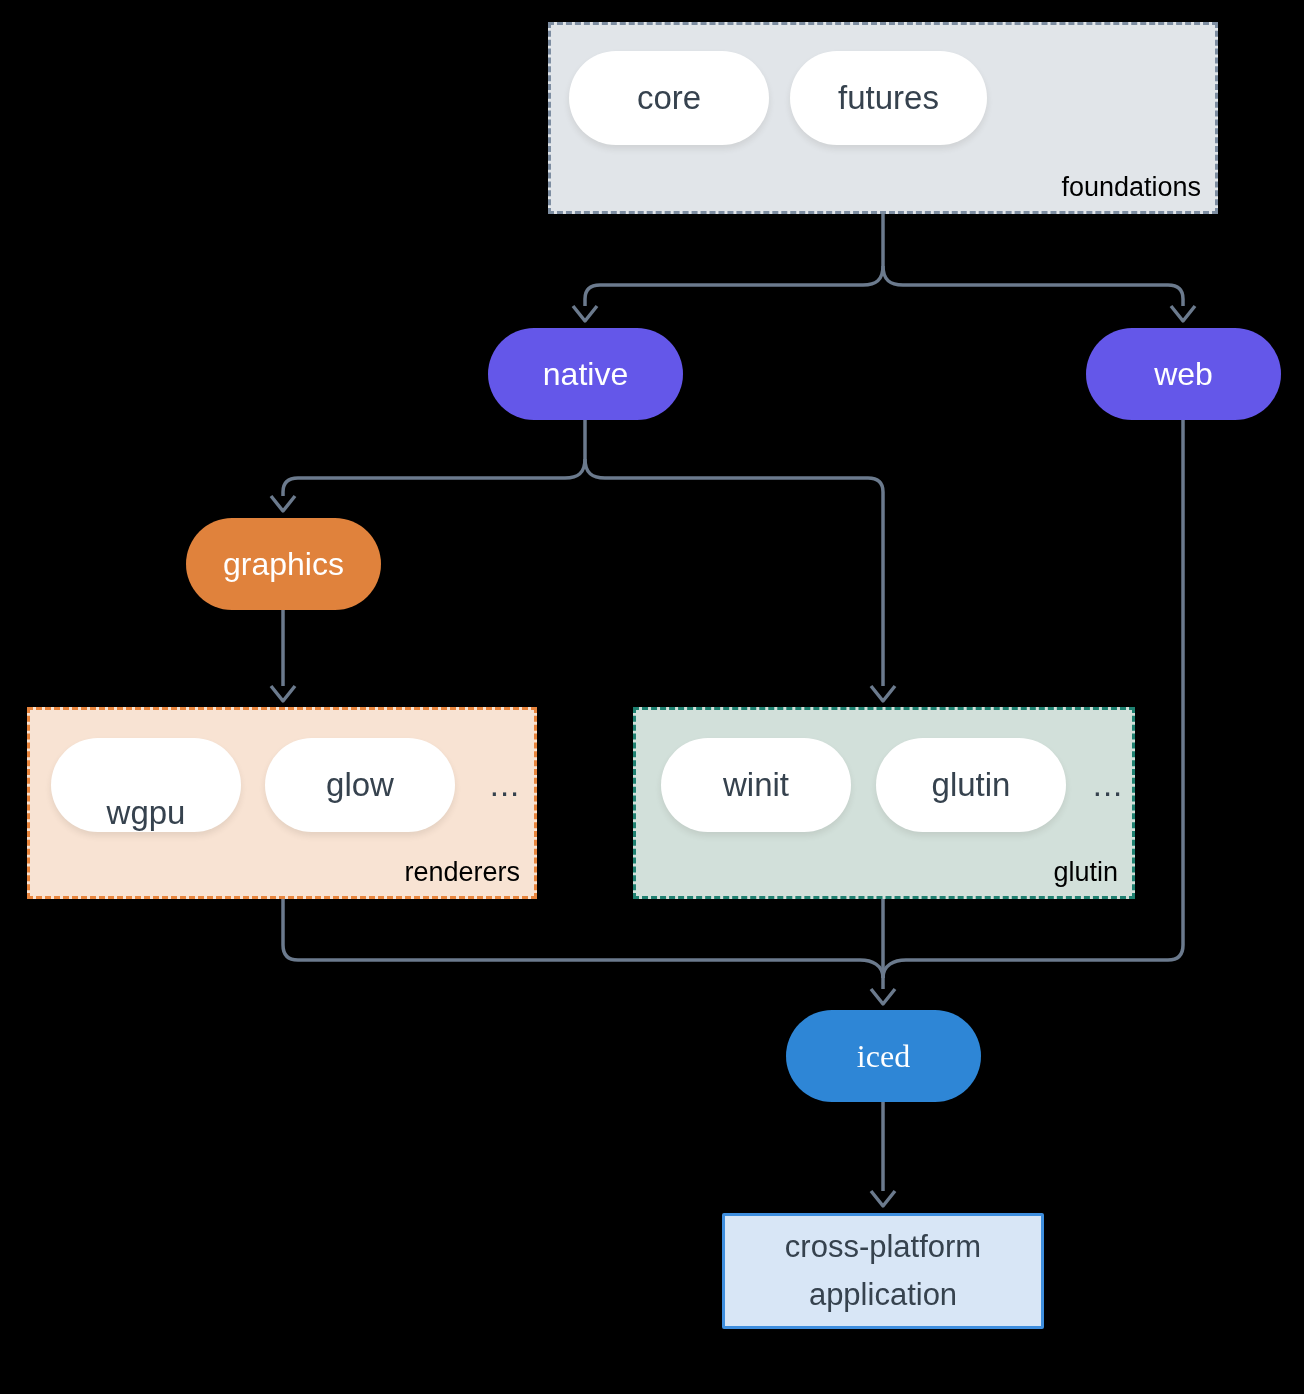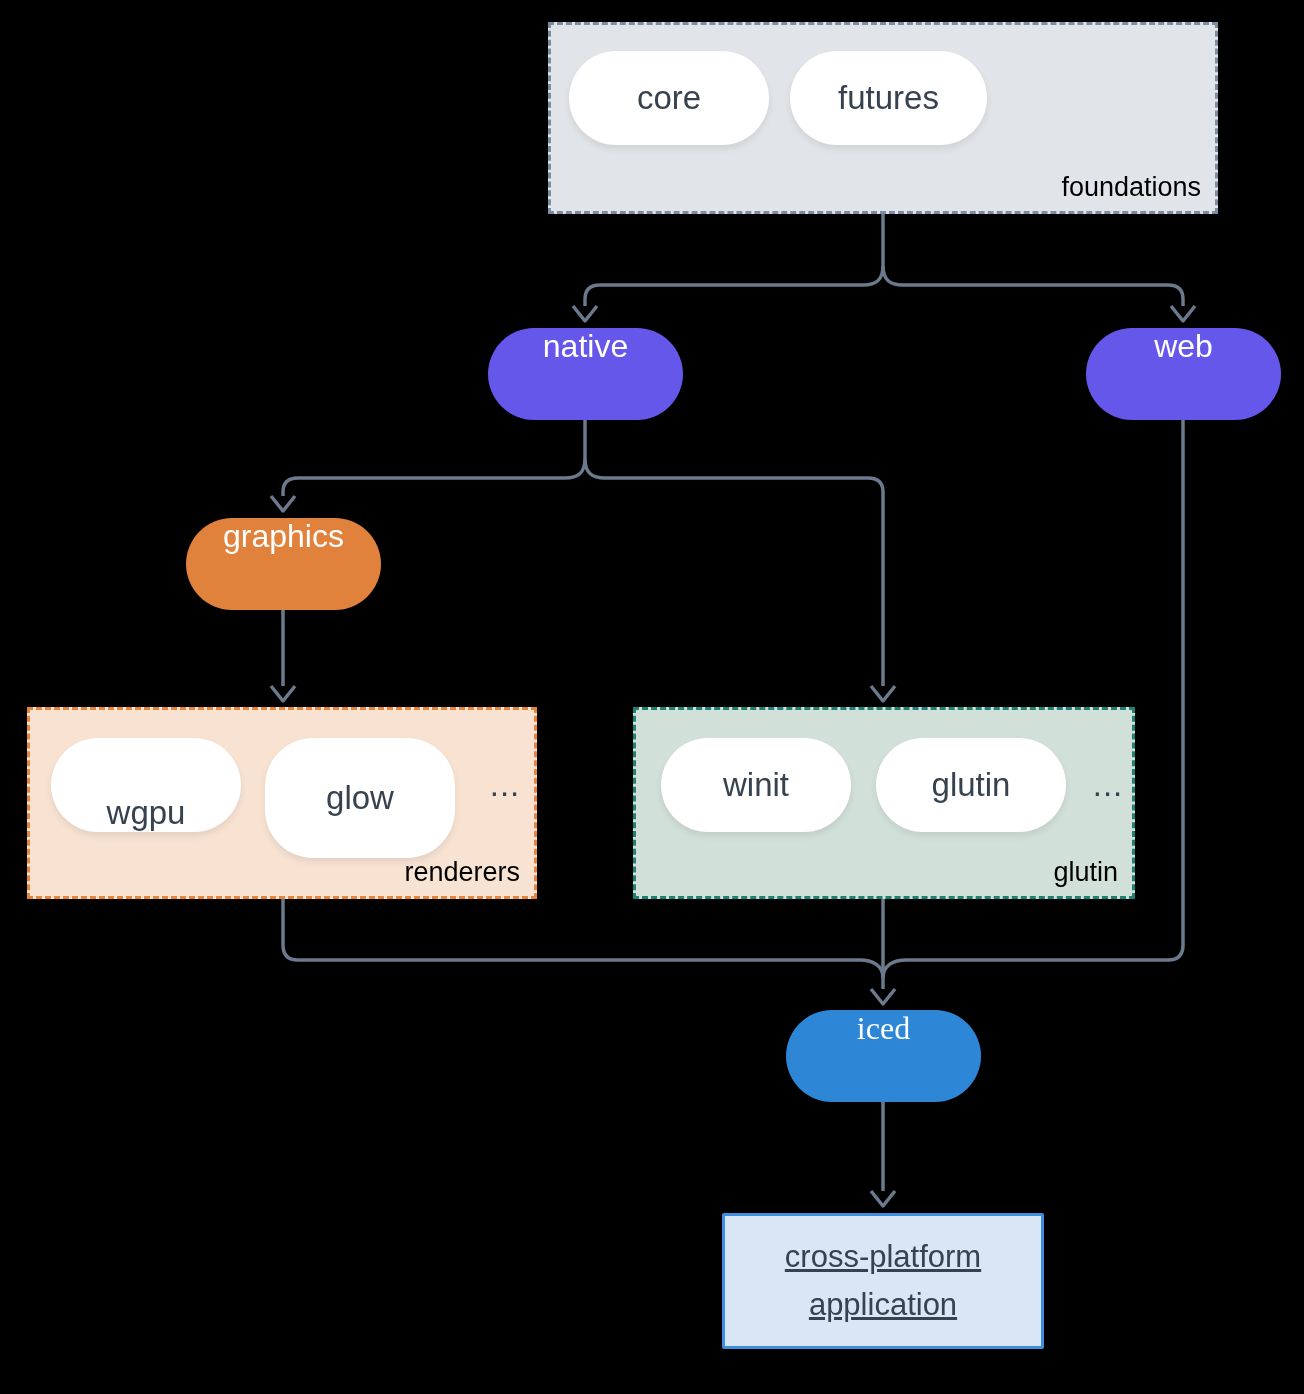--- a/index.html
+++ b/index.html
@@ -33,48 +33,47 @@
   .pill-white{
     background:#fff;border-radius:48px;
     box-shadow:0 4px 6px rgba(60,50,40,0.10);
   }
   
   .p-core{left:18px;top:26px;width:200px;height:94px;}
   .p-futures{left:239px;top:26px;width:197px;height:94px;}
   .p-style{left:457px;top:26px;width:198px;height:94px;}
   
   .p-wgpu{left:21px;top:28px;width:190px;height:94px;align-items:flex-end;}
-  .p-glow{left:235px;top:28px;width:190px;height:120px;}
+  .p-glow{left:235px;top:28px;width:190px;height:94px;}
   
   .p-winit{left:25px;top:28px;width:190px;height:94px;}
   .p-glutin{left:240px;top:28px;width:190px;height:94px;}
 
   .ellipsis{
     position:absolute;top:28px;height:94px;display:flex;align-items:center;justify-content:center;
     font-size:33px;color:#36424e;letter-spacing:1px;
   }
   .e-renderers{left:440px;width:70px;}
   .e-shells{left:442px;width:60px;}
 
   .node{
-    position:absolute;display:flex;justify-content:center;
+    position:absolute;display:flex;align-items:center;justify-content:center;
     border-radius:46px;color:#ffffff;font-size:32px;
   }
   .n-native{left:488px;top:328px;width:195px;height:92px;background:#6457e9;}
   .n-web{left:1086px;top:328px;width:195px;height:92px;background:#6457e9;}
   .n-graphics{left:186px;top:518px;width:195px;height:92px;background:#e0823c;}
   .n-iced{left:786px;top:1010px;width:195px;height:92px;background:#2e86d6;}
 
   .app-box{
-    position:absolute;left:722px;top:1213px;width:322px;height:136px;
+    position:absolute;left:722px;top:1213px;width:322px;height:116px;
     box-sizing:border-box;background:#d8e6f6;border:3px solid #3e8ede;border-radius:2px;
     display:flex;align-items:center;justify-content:center;text-align:center;
     font-size:31px;line-height:1.55;color:#36424e;
     padding:16px 34px;
-    text-decoration:underline;
   }
 </style>
 </head>
 <body>
 
 <div class="canvas">
 
   <svg class="edges" viewBox="0 0 1304 1394" aria-hidden="true">
     <g style="stroke: rgb(107, 122, 141);">
       <path d="M883 214 V266"></path>

